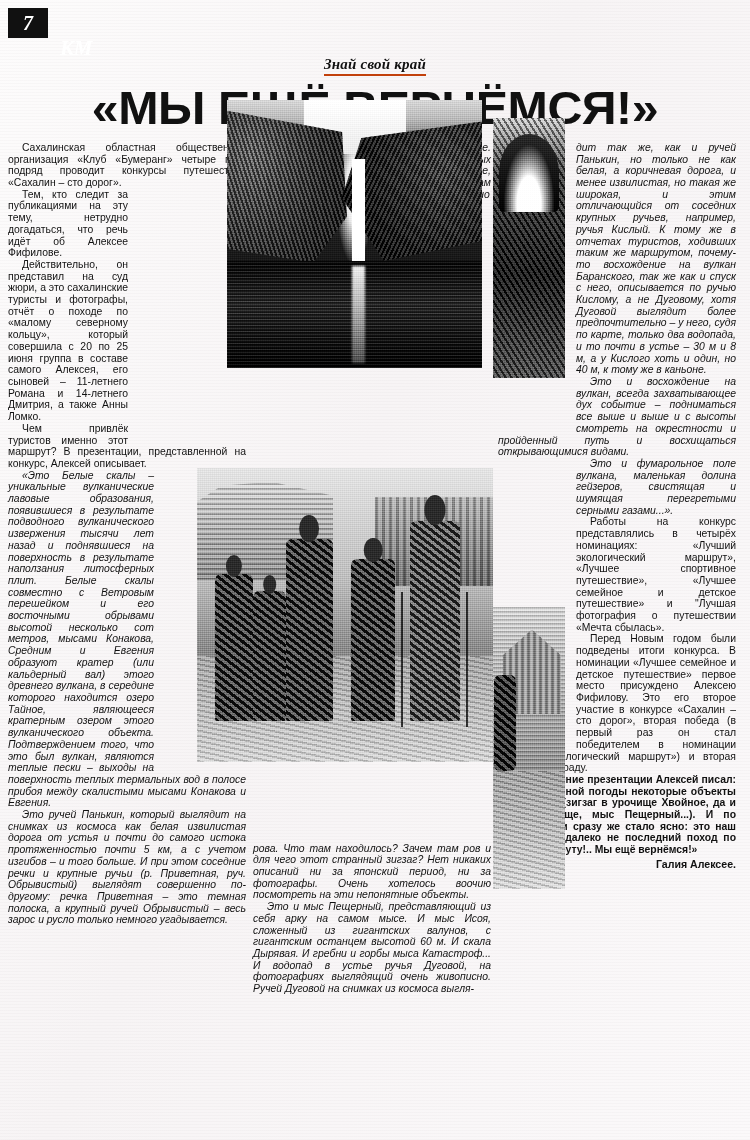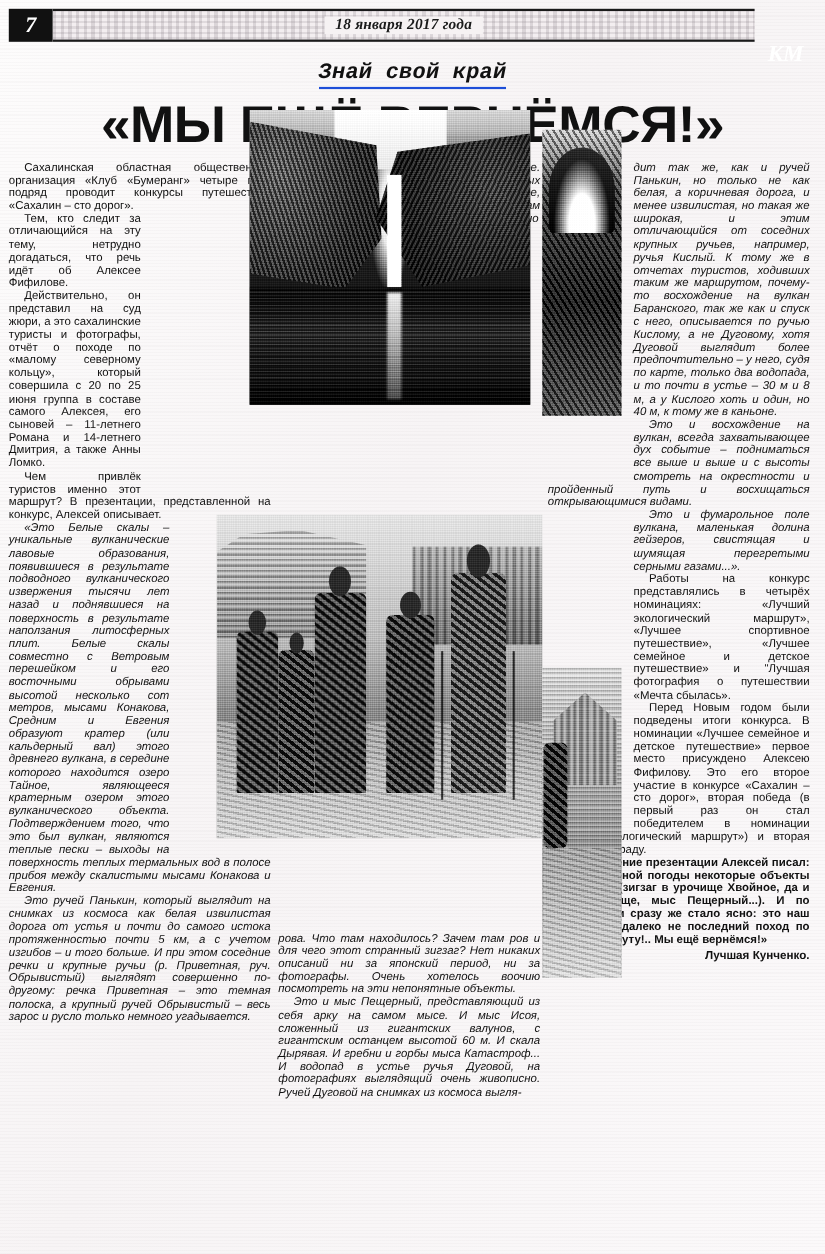--- a/index.html
+++ b/index.html
@@ -60,23 +60,23 @@
     font-weight:bold;font-size:21px;font-style:italic;
     font-family:"Liberation Serif", serif;
     letter-spacing:-0.5px;
     margin-top:40px;
   }
 
   
   .kicker-wrap{text-align:center;margin-top:17px;}
   .kicker{
     display:inline-block;
-    font-family:Liberation Mono, monospace;
-    font-weight:bold;font-style:italic;font-size:20px;
-    border-bottom:2px solid #1d4ed8;
+    font-family:Liberation Serif, serif;
+    font-weight:bold;font-style:italic;font-size:15px;
+    border-bottom:2px solid #c2410c;
     padding-bottom:1px;
     letter-spacing:.2px;
   }
   .headline{
     text-align:center;
     font-family:"Liberation Sans", sans-serif;
     font-weight:bold;
     font-size:47px;
     line-height:1.02;
     letter-spacing:-0.5px;
@@ -273,23 +273,20 @@
 </style>
 </head>
 <body>
 
 <div class="paper"></div>
 
 <div class="sheet">
 
   <div class="masthead">
     <div class="page-num">7</div>
-    <div class="strip">
-      <span class="date">18 января 2017 года</span>
-    </div>
     <div class="logo">КМ</div>
   </div>
 
   <div class="kicker-wrap">
     <span class="kicker">Знай свой край</span>
   </div>
   <div class="headline">«МЫ ЕЩЁ ВЕРНЁМСЯ!»</div>
 
   <div class="photo ph-waterfall">
     <div class="sky"></div>
@@ -326,21 +323,21 @@
     <div class="grnd"></div>
     <div class="noise"></div>
   </div>
 
   <div class="cols">
 
     <div class="col clearfix">
       <div class="sp float-r" style="width:118px;height:0;"></div>
       <p>Сахалинская областная общественная организация «Клуб «Бумеранг» четыре года подряд проводит конкурсы путешествий «Сахалин – сто дорог».</p>
       <div class="sp float-r" style="width:118px;height:262px;margin-top:-8px;"></div>
-      <p>Тем, кто следит за отличающийся на эту тему, нетрудно догадаться, что речь идёт об Алексее Фифилове.</p>
+      <p>Тем, кто следит за публикациями на эту тему, нетрудно догадаться, что речь идёт об Алексее Фифилове.</p>
       <p>Действительно, он представил на суд жюри, а это сахалинские туристы и фотографы, отчёт о походе по «малому северному кольцу», который совершила с 20 по 25 июня группа в составе самого Алексея, его сыновей – 11-летнего Романа и 14-летнего Дмитрия, а также Анны Ломко.</p>
       <p>Чем привлёк туристов именно этот маршрут? В презентации, представленной на конкурс, Алексей описывает.</p>
       <div class="sp float-r" style="width:92px;height:300px;"></div>
       <p class="it">«Это Белые скалы – уникальные вулканические лавовые образования, появившиеся в результате подводного вулканического извержения тысячи лет назад и поднявшиеся на поверхность в результате наползания литосферных плит. Белые скалы совместно с Ветровым перешейком и его восточными обрывами высотой несколько сот метров, мысами Конакова, Средним и Евгения образуют кратер (или кальдерный вал) этого древнего вулкана, в середине которого находится озеро Тайное, являющееся кратерным озером этого вулканического объекта. Подтверждением того, что это был вулкан, являются теплые пески – выходы на поверхность теплых термальных вод в полосе прибоя между скалистыми мысами Конакова и Евгения.</p>
       <p class="it">Это ручей Панькин, который выглядит на снимках из космоса как белая извилистая дорога от устья и почти до самого истока протяженностью почти 5 км, а с учетом изгибов – и того больше. И при этом соседние речки и крупные ручьи (р. Приветная, руч. Обрывистый) выглядят совершенно по-другому: речка Приветная – это темная полоска, а крупный ручей Обрывистый – весь зарос и русло только немного угадывается.</p>
     </div>
 
     <div class="col clearfix">
       <p class="it">Это и странный зигзаг в урочище Хвойное. В работе С. С. Выборова "История населенных пунктов Итурупа" описывается ур. Хвойное, указывается, что на картах 1962 года там находился вроде как какой-то ров, параллельно</p>
       <div class="sp" style="height:272px;"></div>
@@ -352,17 +349,17 @@
 
     <div class="col clearfix">
       <div class="sp float-l" style="width:78px;height:226px;margin-top:62px;"></div>
       <p class="it noind">дит так же, как и ручей Панькин, но только не как белая, а коричневая дорога, и менее извилистая, но такая же широкая, и этим отличающийся от соседних крупных ручьев, например, ручья Кислый. К тому же в отчетах туристов, ходивших таким же маршрутом, почему-то восхождение на вулкан Баранского, так же как и спуск с него, описывается по ручью Кислому, а не Дуговому, хотя Дуговой выглядит более предпочтительно – у него, судя по карте, только два водопада, и то почти в устье – 30 м и 8 м, а у Кислого хоть и один, но 40 м, к тому же в каньоне.</p>
       <p class="it">Это и восхождение на вулкан, всегда захватывающее дух событие – подниматься все выше и выше и с высоты смотреть на окрестности и пройденный путь и восхищаться открывающимися видами.</p>
       <div class="sp float-l" style="width:78px;height:288px;"></div>
       <p class="it">Это и фумарольное поле вулкана, маленькая долина гейзеров, свистящая и шумящая перегретыми серными газами...».</p>
       <p>Работы на конкурс представлялись в четырёх номинациях: «Лучший экологический маршрут», «Лучшее спортивное путешествие», «Лучшее семейное и детское путешествие» и "Лучшая фотография о путешествии «Мечта сбылась».</p>
       <p>Перед Новым годом были подведены итоги конкурса. В номинации «Лучшее семейное и детское путешествие» первое место присуждено Алексею Фифилову. Это его второе участие в конкурсе «Сахалин – сто дорог», вторая победа (в первый раз он стал победителем в номинации «Лучший экологический маршрут») и вторая палатка в награду.</p>
       <p class="bd">В заключение презентации Алексей писал: «Из-за туманной погоды некоторые объекты не увидели (зигзаг в урочище Хвойное, да и само урочище, мыс Пещерный...). И по возвращении сразу же стало ясно: это наш первый, но далеко не последний поход по этому маршруту!.. Мы ещё вернёмся!»</p>
-      <div class="sign">Лучшая Кунченко.</div>
+      <div class="sign">Галия Алексее.</div>
     </div>
 
   </div>
 </div>
 
 </body></html>

